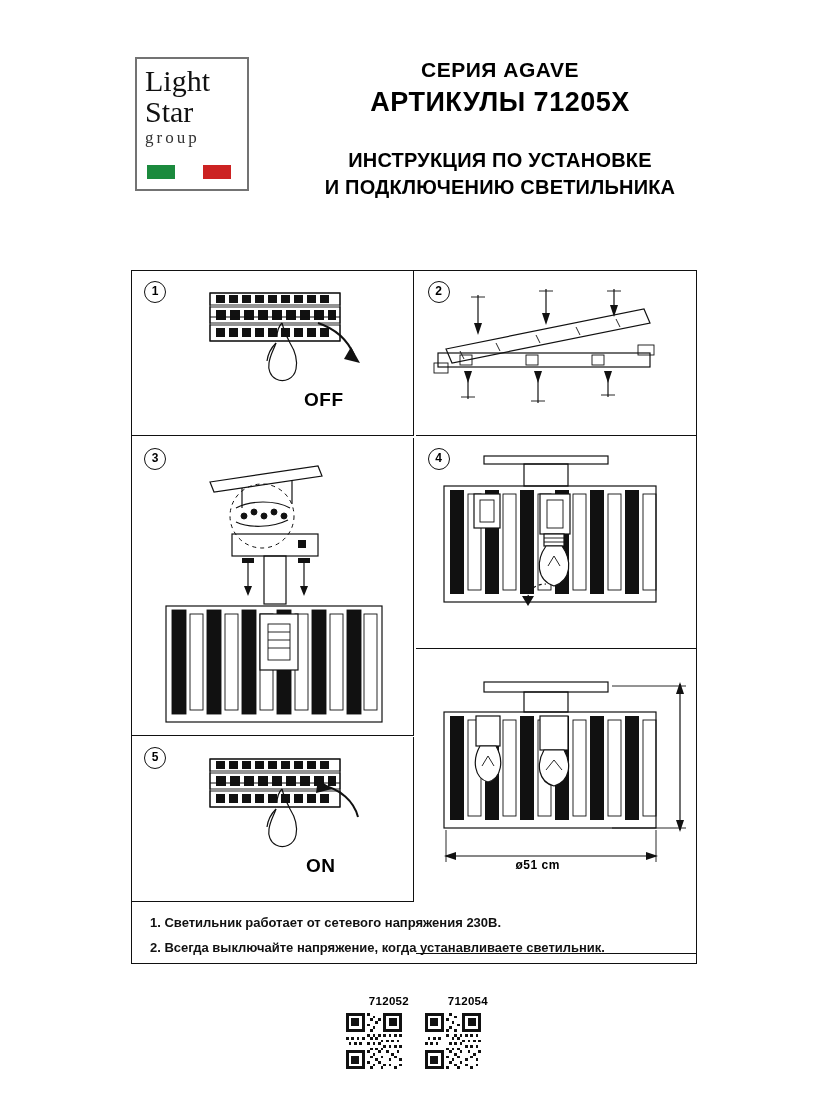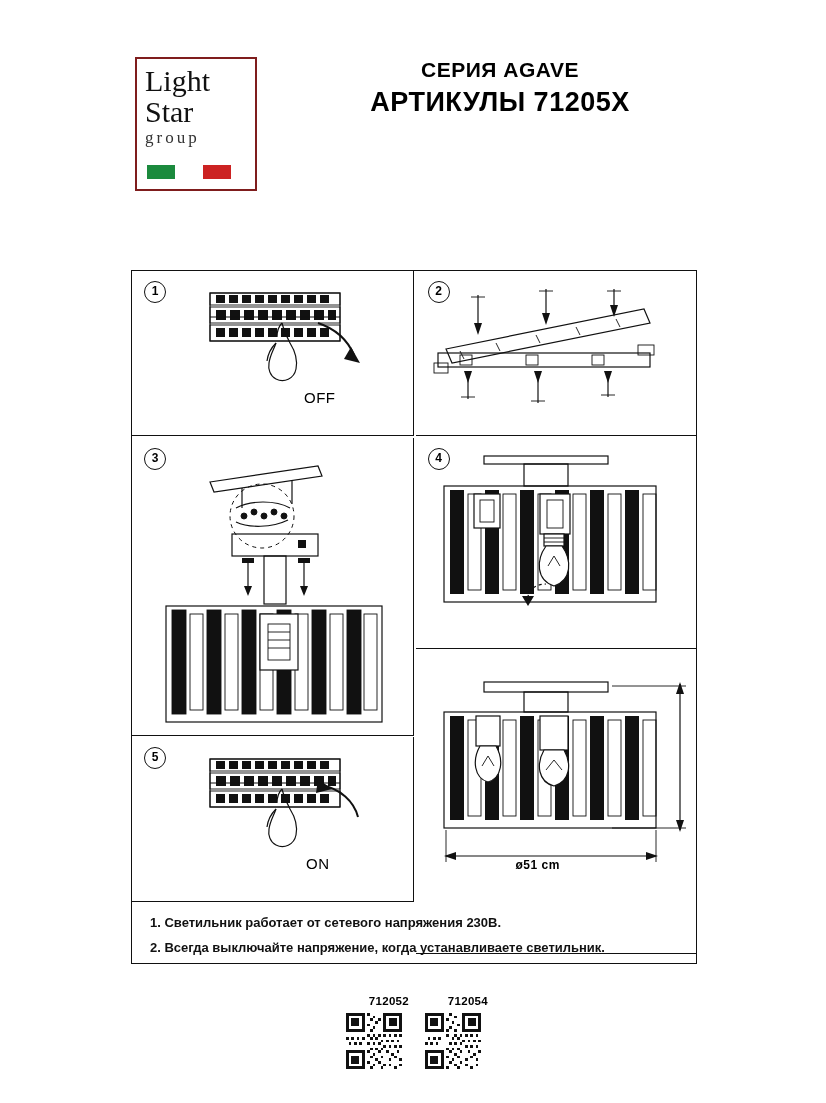--- a/index.html
+++ b/index.html
@@ -20,23 +20,22 @@
   .header {
     position: absolute;
     left: 0; top: 0;
     width: 826px;
     height: 230px;
   }
   .logo-box {
     position: absolute;
     left: 135px; top: 57px;
     width: 110px; height: 130px;
-    border: 2px solid #7f1d1d;
+    border: 2px solid #737373;
     background: #fff;
-    padding-left: 8px;
   }
   .logo-text {
     position: absolute;
     left: 8px; top: 8px;
     width: 100px;
     font-family: "Liberation Serif", serif;
     line-height: 0.95;
   }
   .logo-l1, .logo-l2 {
     font-size: 30px;
@@ -112,22 +111,22 @@
     width: 20px; height: 20px;
     border: 1.5px solid #111;
     border-radius: 50%;
     font-size: 12px;
     font-weight: bold;
     line-height: 18px;
     text-align: center;
   }
   .bigword {
     position: absolute;
-    font-size: 15px;
-    font-weight: normal;
+    font-size: 19px;
+    font-weight: bold;
     letter-spacing: 0.5px;
   }
 
   .notes {
     position: absolute;
     left: 0; bottom: 0;
     width: 100%;
     height: 64px;
     box-sizing: border-box;
     padding: 12px 0 0 18px;
@@ -187,20 +186,24 @@
     <div class="flag">
       <i class="g"></i>
         <i class="w"></i>
         <i class="r"></i>
     </div>
   </div>
 
   <div class="header-titles">
     <div class="h-series">СЕРИЯ AGAVE</div>
     <div class="h-art">АРТИКУЛЫ 71205X</div>
+    <div class="h-instr">
+      <div>ИНСТРУКЦИЯ ПО УСТАНОВКЕ</div>
+      <div>И ПОДКЛЮЧЕНИЮ СВЕТИЛЬНИКА</div>
+    </div>
   </div>
 </div>
 
 <div class="panel">
 
   <div class="cell b-r b-b" style="left:0; top:0; width:282px; height:165px;">
     <div class="step-num">1</div>
     <svg width="282" height="165" viewBox="0 0 282 165">
 
       <g>

